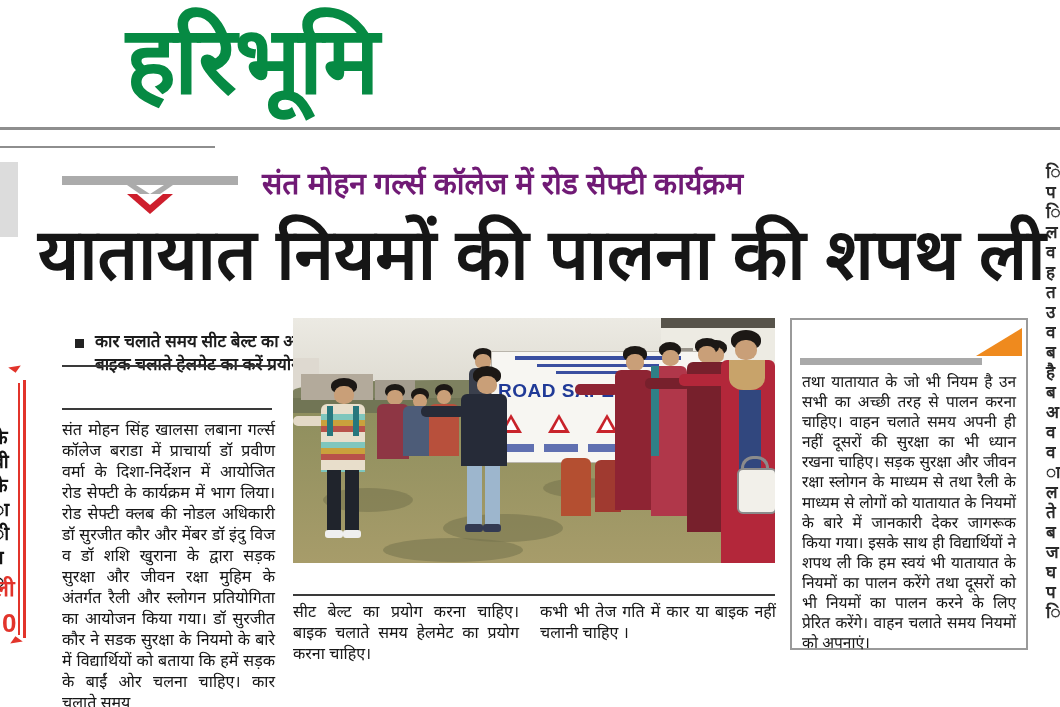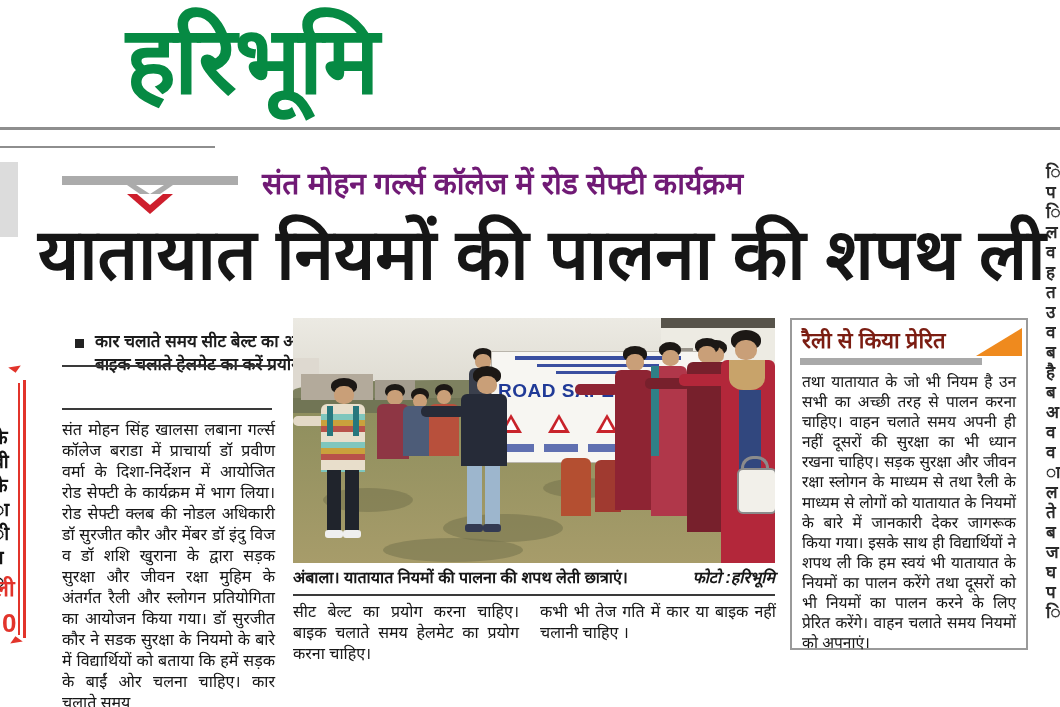--- a/index.html
+++ b/index.html
@@ -272,32 +272,24 @@
     <div class="abs arm" style="left:386px;top:56px;width:48px;height:12px;background:#b3273a"></div>
     <div class="abs hair" style="left:438px;top:12px;width:30px;height:20px"></div>
     <div class="abs face" style="left:442px;top:22px;width:22px;height:20px"></div>
     <div class="abs torso" style="left:428px;top:42px;width:54px;height:203px;background:#b3273a"></div>
     <div class="abs" style="left:436px;top:42px;width:36px;height:30px;background:#c8a36a;border-radius:0 0 40% 40%"></div>
     <div class="abs" style="left:446px;top:72px;width:22px;height:115px;background:#31477e"></div>
     <div class="abs" style="left:448px;top:138px;width:22px;height:12px;border:3px solid #8b8b8b;border-bottom:none;border-radius:12px 12px 0 0;background:transparent"></div>
     <div class="abs" style="left:444px;top:150px;width:36px;height:42px;background:#f2f0ea;border:2px solid #8b8b8b;border-radius:6px"></div>
   </div>
 
-  <div class="abs caption">
-    <div class="c-left">
-      <span class="c-city">अंबाला।</span>
-      <span>यातायात नियमों की पालना की शपथ लेती छात्राएं।</span>
-    </div>
-    <div class="credit">फोटो :हरिभूमि</div>
-  </div>
   <div class="abs cap-rule"></div>
 
   <div class="abs bcol bcol2">कभी भी तेज गति में कार या बाइक नहीं चलानी चाहिए ।</div>
   <div class="abs bcol bcol1">सीट बेल्ट का प्रयोग करना चाहिए। बाइक चलाते समय हेलमेट का प्रयोग करना चाहिए।</div>
 
   <div class="abs sbox">
-    <div class="sbox-title" style="color:#7b1d12">रैली से किया प्रेरित</div>
     <div class="sbox-ribbon"></div>
     <div class="sbox-rule"></div>
     <div class="sbox-body">तथा यातायात के जो भी नियम है उन सभी का अच्छी तरह से पालन करना चाहिए। वाहन चलाते समय अपनी ही नहीं दूसरों की सुरक्षा का भी ध्यान रखना चाहिए। सड़क सुरक्षा और जीवन रक्षा स्लोगन के माध्यम से तथा रैली के माध्यम से लोगों को यातायात के नियमों के बारे में जानकारी देकर जागरूक किया गया। इसके साथ ही विद्यार्थियों ने शपथ ली कि हम स्वयं भी यातायात के नियमों का पालन करेंगे तथा दूसरों को भी नियमों का पालन करने के लिए प्रेरित करेंगे। वाहन चलाते समय नियमों को अपनाएं।</div>
   </div>
 
 </div>
 
 </body></html>

